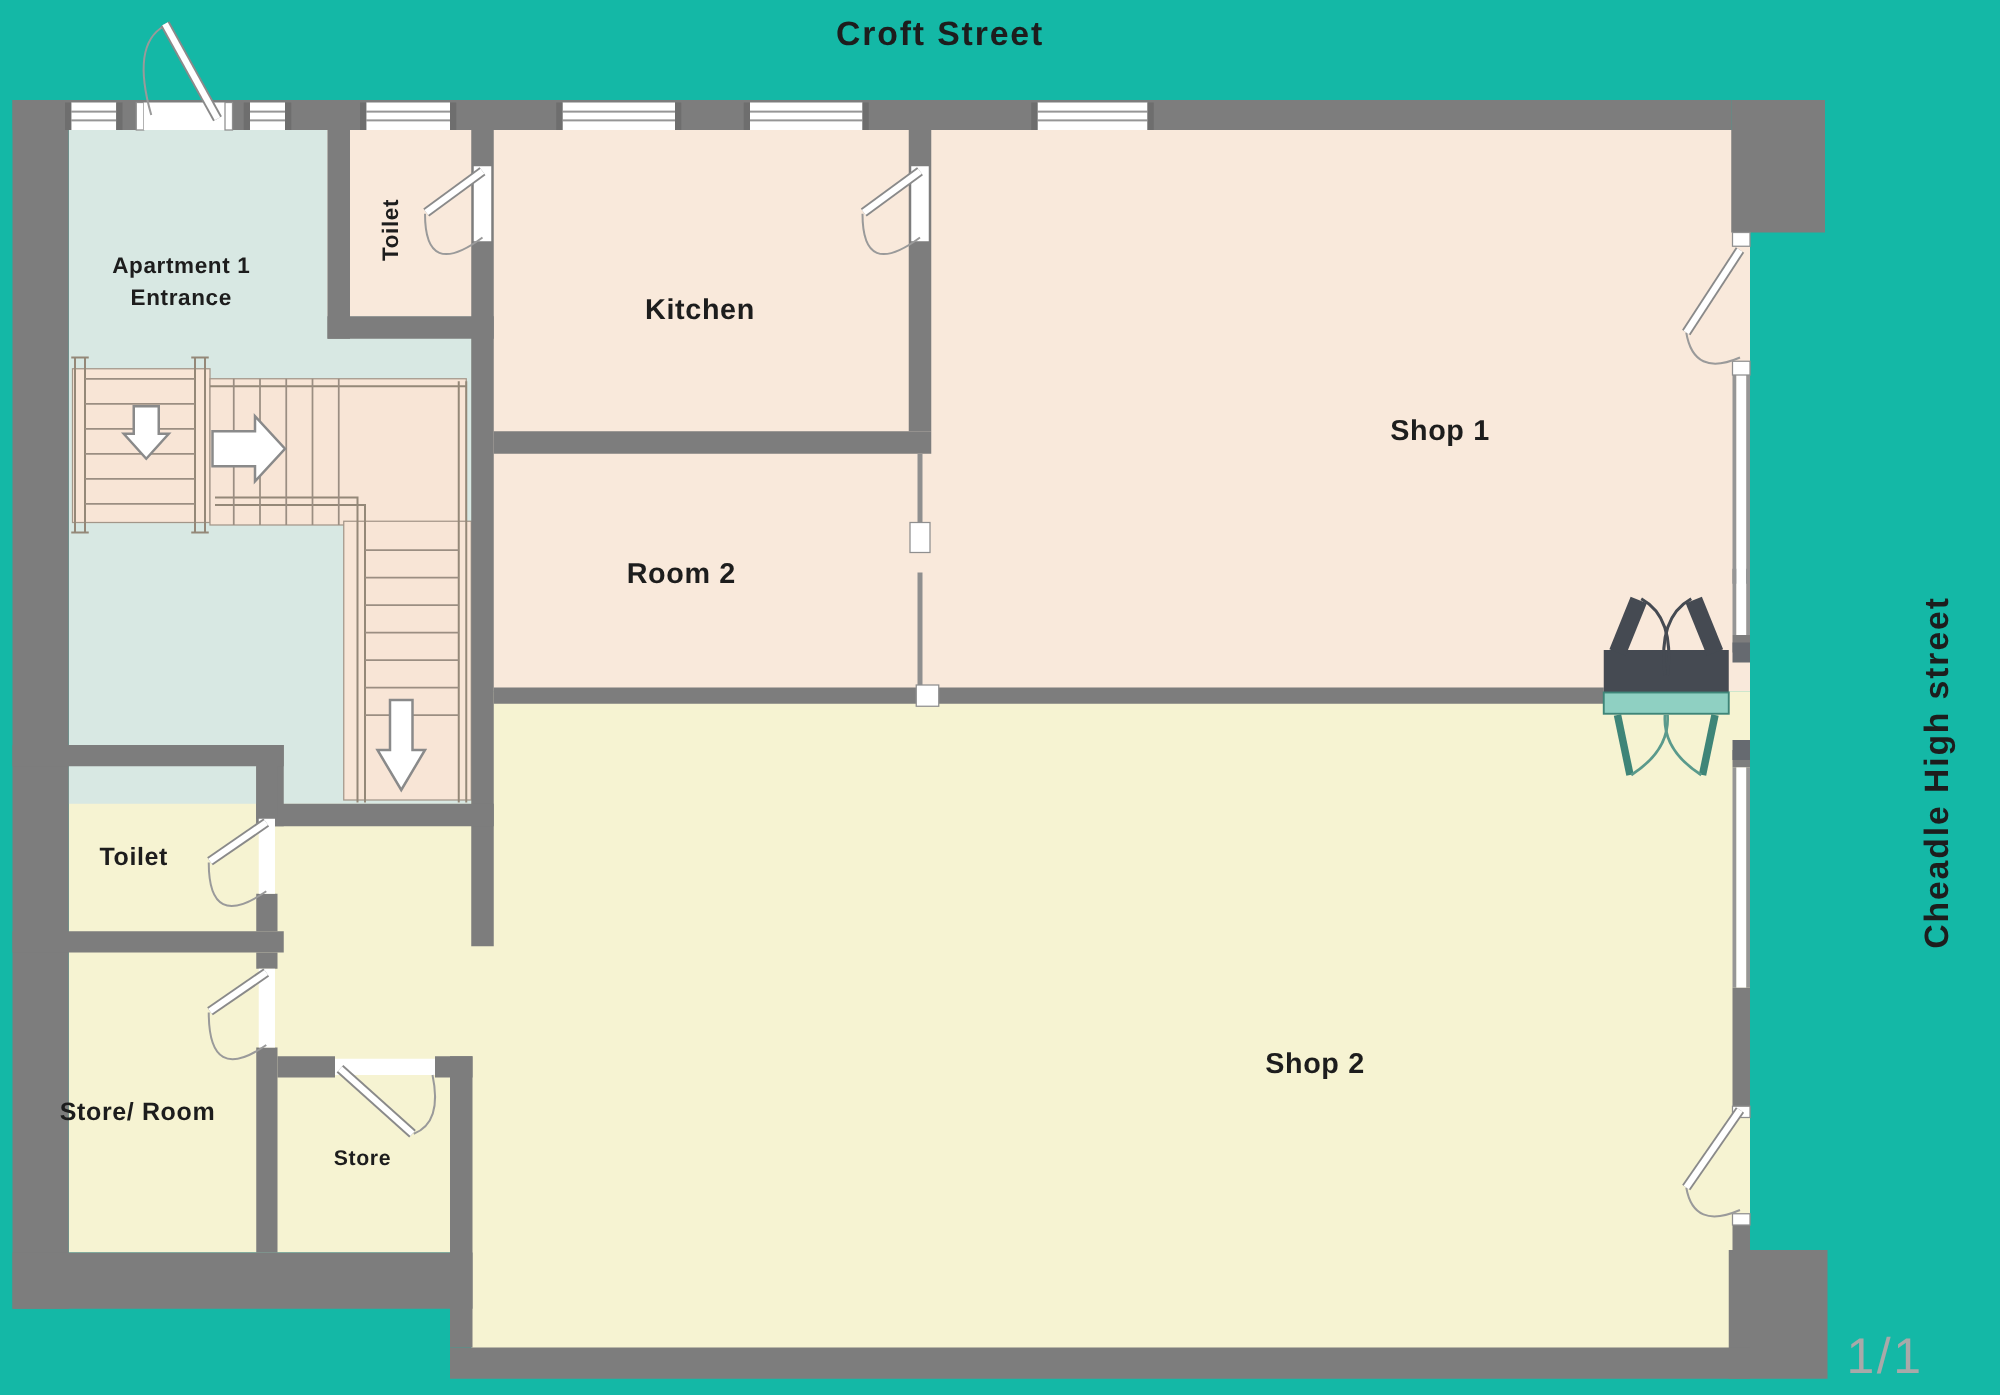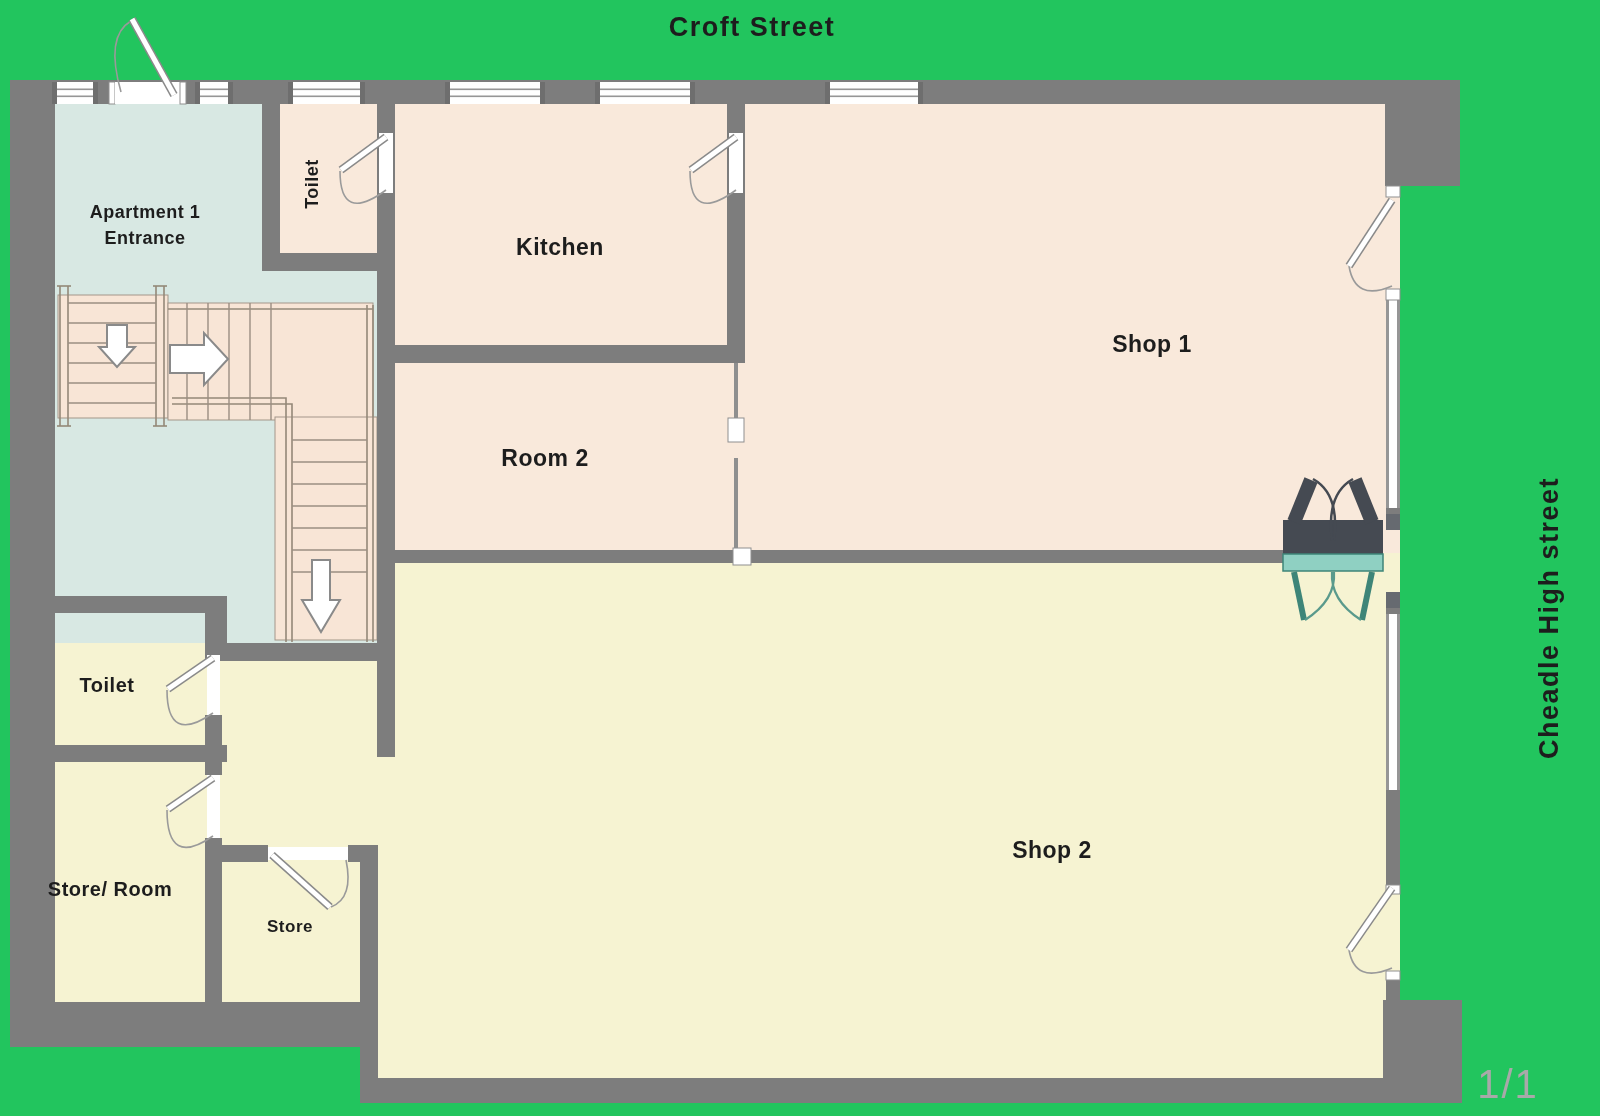--- a/index.html
+++ b/index.html
@@ -1,16 +1,16 @@
 <!DOCTYPE html>
 <html><head>
 <meta charset="utf-8">
 <style>
   html,body{margin:0;padding:0;background:#ffffff;}
-  .page{position:relative;width:1600px;height:1116px;background:#22c55e;overflow:hidden;}
+  .page{position:relative;width:1600px;height:1116px;background:#14b8a6;overflow:hidden;}
   svg{display:block;}
   text{font-family:"Liberation Sans","DejaVu Sans",sans-serif;font-weight:bold;letter-spacing:0.5px;}
   .street-label{font-size:27px;letter-spacing:1.5px;}
   .room-label{font-size:23px;}
   .room-label-sm{font-size:18px;}
   .room-label-md{font-size:20px;}
   .room-label-xs{font-size:17px;}
   .page-num{font-size:40px;font-weight:normal;letter-spacing:2px;}
   .tread{stroke:#9b8e82;stroke-width:1.4;}
   .rail{stroke:#948878;stroke-width:1.6;fill:none;}

